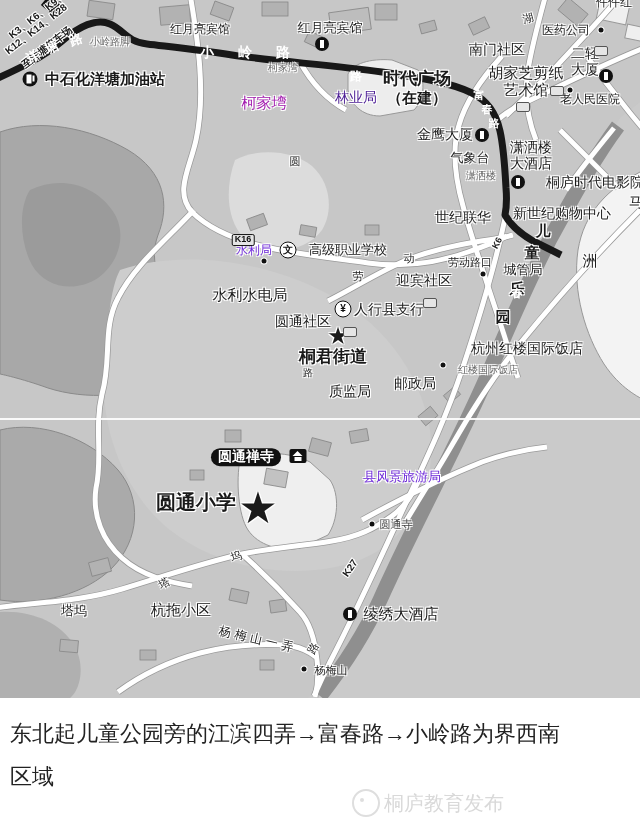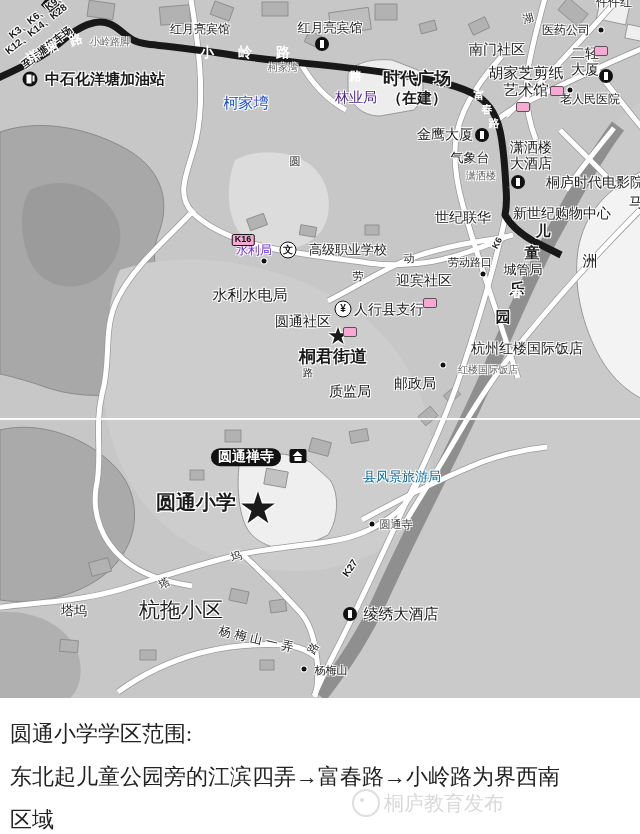--- a/index.html
+++ b/index.html
@@ -7,21 +7,21 @@
          font-family:"Liberation Sans",sans-serif;}
   #map{position:absolute;left:0;top:0;width:640px;height:698px;background:#c7c7c7;overflow:hidden;}
   #map svg{position:absolute;left:0;top:0;}
   #labels{position:absolute;left:0;top:0;width:640px;height:698px;}
   .lbl{position:absolute;white-space:pre;line-height:1.12;text-align:center;color:#1a1a1a;
        text-shadow:-1px -1px 0 #fff,1px -1px 0 #fff,-1px 1px 0 #fff,1px 1px 0 #fff,0 0 2px #fff;}
   .lbl.nohalo{text-shadow:none;}
   .lbl.boxed{background:#111;color:#fff;text-shadow:none;padding:1px 7px;border-radius:9px;}
   .dot{position:absolute;width:5px;height:5px;background:#111;border-radius:50%;
        transform:translate(-50%,-50%);box-shadow:0 0 0 1px #fff;}
-  .badge{position:absolute;transform:translate(-50%,-50%);background:#f9a8d4;border:1px solid #555;
+  .badge{position:absolute;transform:translate(-50%,-50%);background:#e5e5e5;border:1px solid #555;
          border-radius:2px;width:12px;height:8px;}
   .badge.route{width:auto;height:auto;border:1.5px solid #111;font-size:9px;font-weight:700;
                padding:0 2px;line-height:1.1;color:#111;}
   .icon{position:absolute;transform:translate(-50%,-50%);}
   .icon-hotel{width:14px;height:14px;background:#111;border-radius:50%;}
   .icon-hotel::after{content:"";position:absolute;left:5px;top:3px;width:4px;height:8px;background:#fff;}
   .icon-gas{width:15px;height:15px;background:#111;border-radius:50%;}
   .icon-gas::after{content:"";position:absolute;left:4px;top:3px;width:5px;height:9px;background:#fff;}
   .icon-gas::before{content:"";position:absolute;left:10px;top:4px;width:2px;height:6px;background:#fff;}
   .icon-bank,.icon-school{width:15px;height:15px;background:#fff;border:1.5px solid #111;border-radius:50%;
@@ -145,21 +145,21 @@
         <span class="lbl" style="font-size: 10px; color: rgb(26, 26, 26); font-weight: 700; transform: translate(-50%, -50%) rotate(-38deg); left: 47px; top: 47px;">至洋塘停车场</span>
         <span class="lbl nohalo" style="font-size: 13px; color: rgb(255, 255, 255); font-weight: 700; transform: translate(-50%, -50%) rotate(-28deg); left: 33px; top: 57px;">洋</span>
         <span class="lbl nohalo" style="font-size: 13px; color: rgb(255, 255, 255); font-weight: 700; transform: translate(-50%, -50%) rotate(-25deg); left: 52px; top: 48px;">塘</span>
         <span class="lbl nohalo" style="font-size: 13px; color: rgb(255, 255, 255); font-weight: 700; transform: translate(-50%, -50%) rotate(-20deg); left: 76px; top: 40px;">路</span>
         <span class="lbl" style="font-size: 10px; color: rgb(102, 102, 102); transform: translate(-50%, -50%); left: 110px; top: 42px;">小岭路脚</span>
         <span class="lbl" style="font-size: 12px; color: rgb(26, 26, 26); transform: translate(-50%, -50%); left: 200px; top: 30px;">红月亮宾馆</span>
         <span class="lbl nohalo" style="font-size: 14px; color: rgb(255, 255, 255); font-weight: 700; letter-spacing: 10px; transform: translate(-50%, -50%); left: 250px; top: 53px;">小 岭 路</span>
         <span class="lbl" style="font-size: 13px; color: rgb(26, 26, 26); transform: translate(-50%, -50%); left: 330px; top: 28px;">红月亮宾馆</span>
         <span class="lbl" style="font-size: 15px; color: rgb(26, 26, 26); font-weight: 700; transform: translate(-50%, -50%); left: 105px; top: 79px;">中石化洋塘加油站</span>
         <span class="lbl" style="font-size: 10px; color: rgb(102, 102, 102); transform: translate(-50%, -50%); left: 283px; top: 69px; font-family: Liberation Mono, monospace;">柯家湾</span>
-        <span class="lbl" style="font-size: 15px; color: #1d4ed8; transform: translate(-50%, -50%); left: 246px; top: 103px;">柯家塆</span>
+        <span class="lbl" style="font-size: 15px; color: #a21caf; transform: translate(-50%, -50%); left: 264px; top: 103px;">柯家塆</span>
         <span class="lbl nohalo" style="font-size: 12px; color: rgb(255, 255, 255); font-weight: 700; transform: translate(-50%, -50%); left: 356px; top: 77px;">路</span>
         <span class="lbl" style="font-size: 17px; color: rgb(26, 26, 26); font-weight: 700; transform: translate(-50%, -50%); left: 417px; top: 79px;">时代广场</span>
         <span class="lbl" style="font-size: 15px; color: rgb(26, 26, 26); font-weight: 700; transform: translate(-50%, -50%); left: 417px; top: 98px;">（在建）</span>
         <span class="lbl" style="font-size: 14px; color: #4c1d95; transform: translate(-50%, -50%); left: 356px; top: 98px;">林业局</span>
         <span class="lbl" style="font-size: 14px; color: rgb(26, 26, 26); transform: translate(-50%, -50%); left: 497px; top: 50px;">南门社区</span>
         <span class="lbl" style="font-size: 12px; color: rgb(26, 26, 26); transform: translate(-50%, -50%); left: 566px; top: 31px;">医药公司</span>
         <span class="lbl" style="font-size: 14px; color: rgb(26, 26, 26); transform: translate(-50%, -50%); left: 585px; top: 62px;">二轻
 大厦</span>
         <span class="lbl" style="font-size: 15px; color: rgb(26, 26, 26); transform: translate(-50%, -50%); left: 526px; top: 82px;">胡家芝剪纸
 艺术馆</span>
@@ -197,29 +197,29 @@
         <span class="lbl" style="font-size: 14px; color: rgb(26, 26, 26); transform: translate(-50%, -50%); left: 350px; top: 392px;">质监局</span>
         <span class="lbl" style="font-size: 14px; color: rgb(26, 26, 26); transform: translate(-50%, -50%); left: 415px; top: 384px;">邮政局</span>
         <span class="lbl nohalo" style="font-size: 11px; color: rgb(255, 255, 255); font-weight: 700; transform: translate(-50%, -50%); left: 479px; top: 95px;">富</span>
         <span class="lbl nohalo" style="font-size: 11px; color: rgb(255, 255, 255); font-weight: 700; transform: translate(-50%, -50%); left: 487px; top: 109px;">春</span>
         <span class="lbl nohalo" style="font-size: 11px; color: rgb(255, 255, 255); font-weight: 700; transform: translate(-50%, -50%); left: 494px; top: 123px;">路</span>
         <span class="lbl nohalo" style="font-size: 11px; color: rgb(255, 255, 255); font-weight: 700; transform: translate(-50%, -50%); left: 517px; top: 293px;">春</span>
         <span class="lbl" style="font-size: 11px; color: rgb(26, 26, 26); transform: translate(-50%, -50%) rotate(-15deg); left: 528px; top: 18px;">湖</span>
         <span class="lbl boxed" style="font-size: 14px; color: rgb(255, 255, 255); font-weight: 700; transform: translate(-50%, -50%); left: 246px; top: 457px;">圆通禅寺</span>
         <span class="lbl" style="font-size: 20px; color: rgb(26, 26, 26); font-weight: 700; transform: translate(-50%, -50%); left: 196px; top: 502px;">圆通小学</span>
         <span class="lbl" style="font-size: 44px; color: rgb(26, 26, 26); transform: translate(-50%, -50%); left: 258px; top: 508px;">★</span>
-        <span class="lbl" style="font-size: 13px; color: #0369a1; transform: translate(-50%, -50%); left: 402px; top: 477px;">县风景旅游局</span>
+        <span class="lbl" style="font-size: 13px; color: #6d28d9; transform: translate(-50%, -50%); left: 402px; top: 477px;">县风景旅游局</span>
         <span class="lbl" style="font-size: 11px; color: rgb(68, 68, 68); transform: translate(-50%, -50%); left: 396px; top: 524px;">圆通寺</span>
         <span class="lbl" style="font-size: 10px; color: rgb(26, 26, 26); font-weight: 700; transform: translate(-50%, -50%) rotate(-55deg); left: 350px; top: 568px;">K27</span>
         <span class="lbl" style="font-size: 9px; color: rgb(26, 26, 26); font-weight: 700; transform: translate(-50%, -50%) rotate(-62deg); left: 497px; top: 243px;">K6</span>
         <span class="lbl" style="font-size: 15px; color: rgb(26, 26, 26); transform: translate(-50%, -50%); left: 401px; top: 614px;">绫绣大酒店</span>
         <span class="lbl" style="font-size: 13px; color: rgb(26, 26, 26); transform: translate(-50%, -50%); left: 74px; top: 611px;">塔坞</span>
         <span class="lbl" style="font-size: 11px; color: rgb(26, 26, 26); transform: translate(-50%, -50%) rotate(-30deg); left: 164px; top: 583px;">塔</span>
         <span class="lbl" style="font-size: 11px; color: rgb(26, 26, 26); transform: translate(-50%, -50%) rotate(-20deg); left: 236px; top: 556px;">坞</span>
-        <span class="lbl" style="font-size: 21px; color: rgb(26, 26, 26); transform: translate(-50%, -50%); left: 181px; top: 610px;">杭拖小区</span>
+        <span class="lbl" style="font-size: 15px; color: rgb(26, 26, 26); transform: translate(-50%, -50%); left: 181px; top: 610px;">杭拖小区</span>
         <span class="lbl" style="font-size: 12px; color: rgb(26, 26, 26); letter-spacing: 4px; transform: translate(-50%, -50%) rotate(13deg); left: 258px; top: 640px;">杨梅山一弄</span>
         <span class="lbl" style="font-size: 11px; color: rgb(26, 26, 26); transform: translate(-50%, -50%) rotate(-60deg); left: 313px; top: 648px;">路</span>
         <span class="lbl" style="font-size: 11px; color: rgb(26, 26, 26); transform: translate(-50%, -50%); left: 331px; top: 670px;">杨梅山</span>
         <span class="lbl" style="font-size: 11px; color: rgb(26, 26, 26); transform: translate(-50%, -50%); left: 295px; top: 161px;">圆</span>
         <span class="badge route" style="transform: translate(-50%, -50%); left: 243px; top: 240px;">K16</span>
         <span class="badge" style="transform: translate(-50%, -50%); left: 523px; top: 107px;"></span>
         <span class="badge" style="transform: translate(-50%, -50%); left: 557px; top: 91px;"></span>
         <span class="badge" style="transform: translate(-50%, -50%); left: 601px; top: 51px;"></span>
         <span class="badge" style="transform: translate(-50%, -50%); left: 430px; top: 303px;"></span>
         <span class="badge" style="transform: translate(-50%, -50%); left: 350px; top: 332px;"></span>
@@ -236,21 +236,20 @@
         <span class="dot" style="left: 570px; top: 90px;"></span>
         <span class="dot" style="left: 264px; top: 261px;"></span>
         <span class="dot" style="left: 483px; top: 274px;"></span>
         <span class="dot" style="left: 443px; top: 365px;"></span>
         <span class="dot" style="left: 372px; top: 524px;"></span>
         <span class="dot" style="left: 304px; top: 669px;"></span>
       </div>
   </div>
 
   <div id="caption">
-    <div>圆通小学学区范围:</div>
     <div>东北起儿童公园旁的江滨四弄→富春路→小岭路为界西南</div>
     <div>区域</div>
   </div>
 
   <div id="watermark">
     <span id="wm-logo"></span>
     <span>桐庐教育发布</span>
   </div>
 </div>
 

